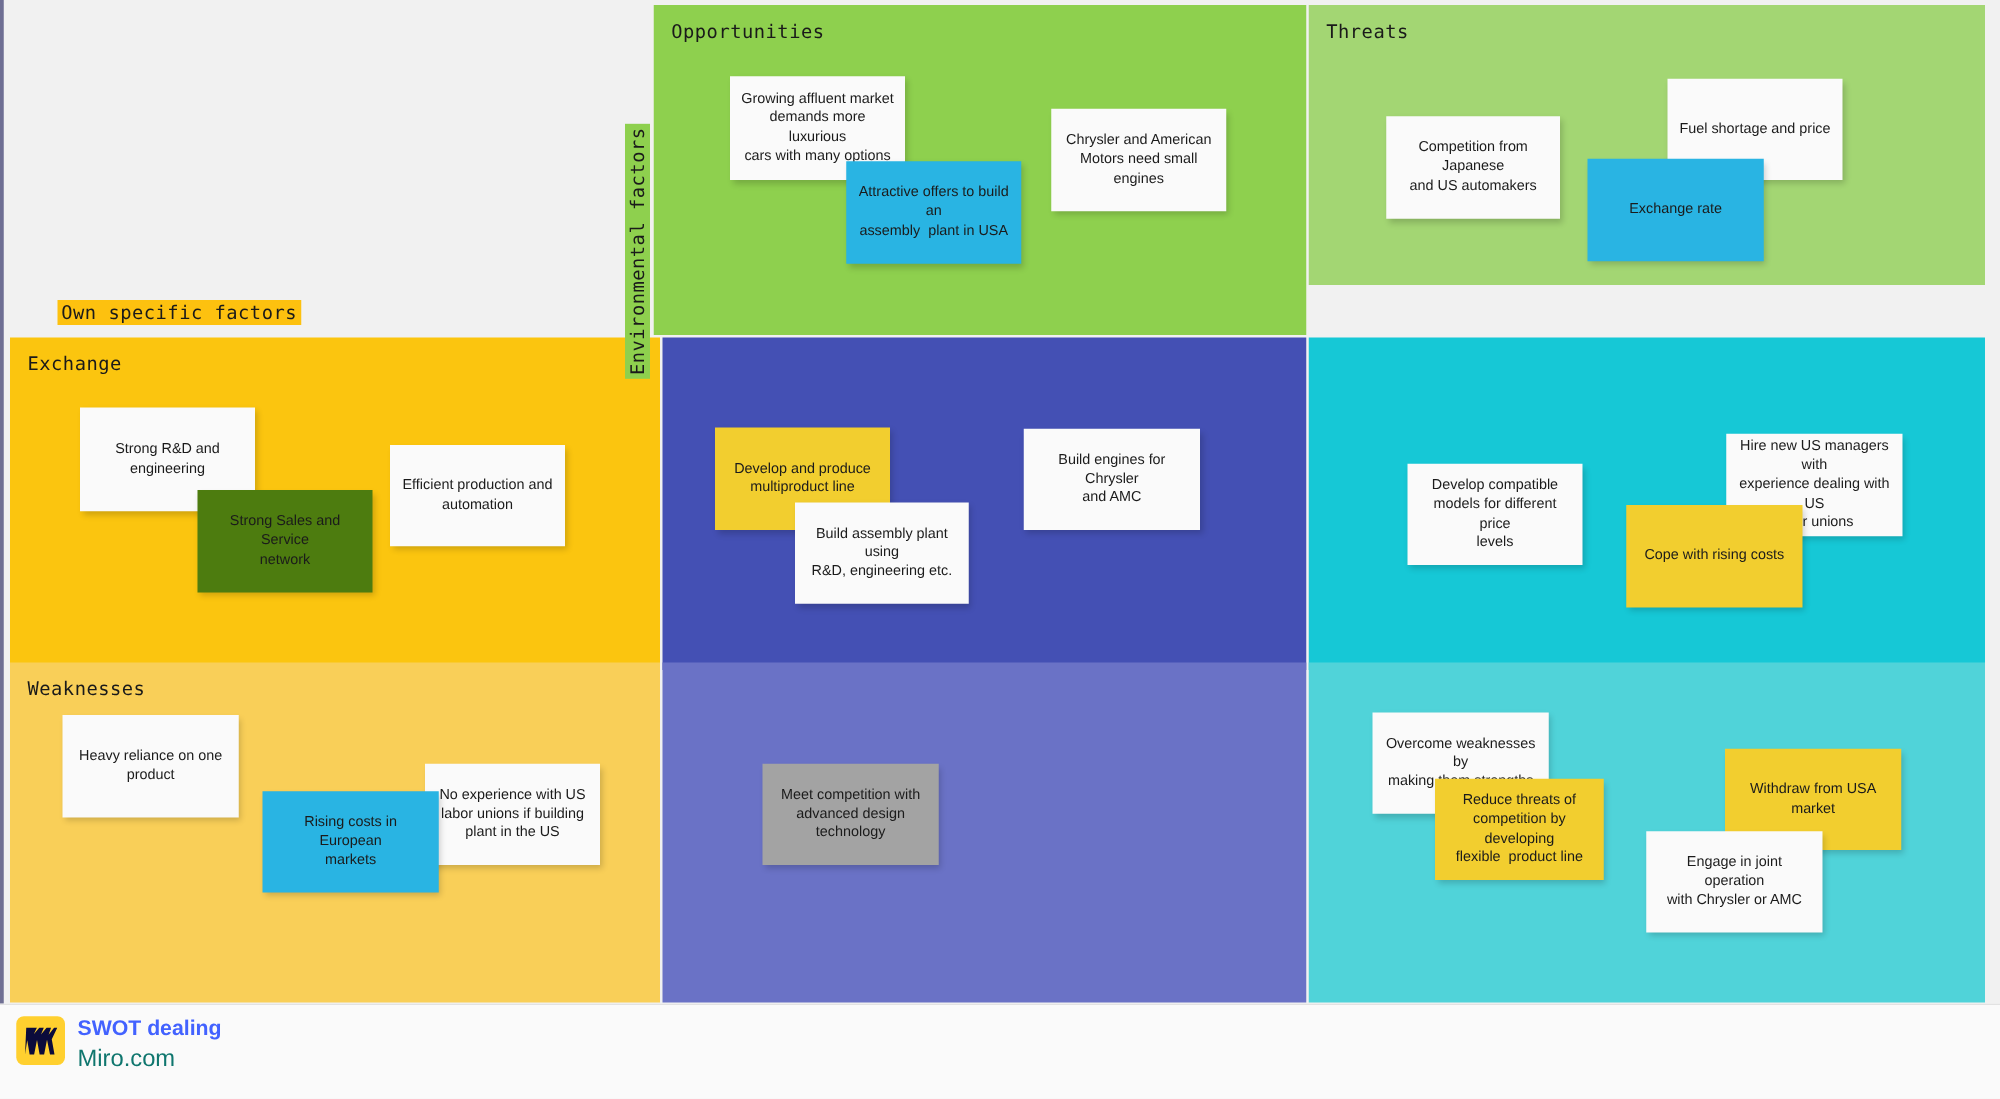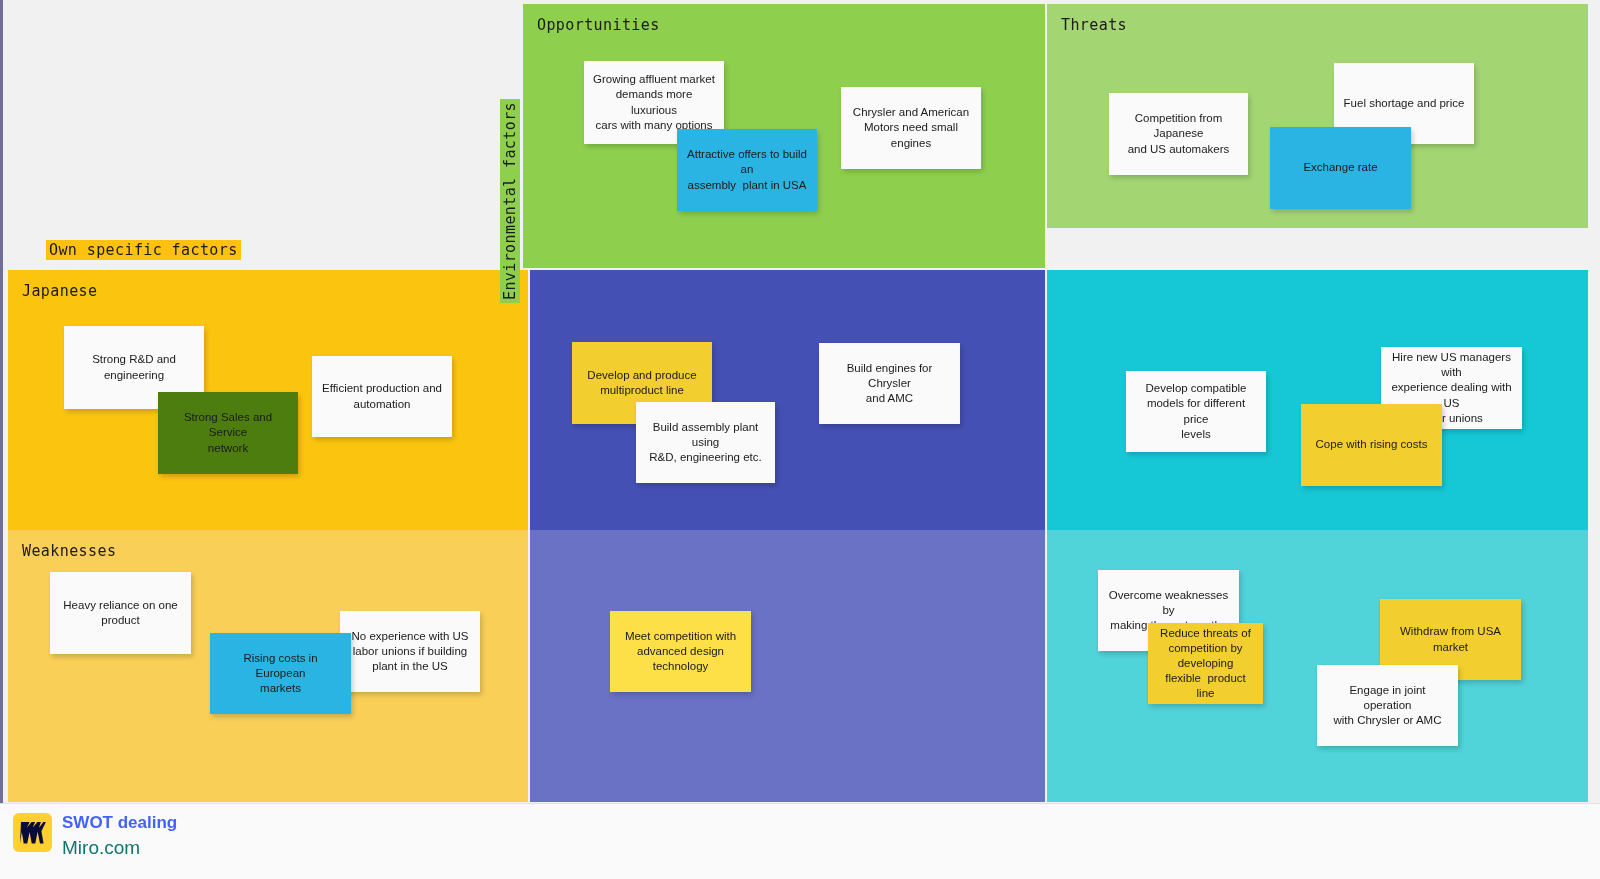--- a/index.html
+++ b/index.html
@@ -131,21 +131,21 @@
 <div id="board">
 
 <div class="quad" style="left: 5px; top: 0px; width: 520px; height: 268px; background: rgb(241, 241, 241);"></div>
     <div class="quad" style="left: 520px; top: 4px; width: 522px; height: 264px; background: rgb(142, 208, 78);">
       <div class="quad-title">Opportunities</div>
     </div>
     <div class="quad" style="left: 1044px; top: 4px; width: 541px; height: 224px; background: rgb(163, 214, 115);">
       <div class="quad-title">Threats</div>
     </div>
     <div class="quad" style="left: 5px; top: 270px; width: 520px; height: 266px; background: rgb(251, 197, 15);">
-      <div class="quad-title">Japanese</div>
+      <div class="quad-title">Exchange</div>
     </div>
     <div class="quad" style="left: 527px; top: 270px; width: 515px; height: 266px; background: rgb(68, 80, 180);"></div>
     <div class="quad" style="left: 1044px; top: 270px; width: 541px; height: 266px; background: rgb(22, 200, 214);"></div>
     <div class="quad" style="left: 5px; top: 530px; width: 520px; height: 272px; background: rgb(249, 207, 88);">
       <div class="quad-title">Weaknesses</div>
     </div>
     <div class="quad" style="left: 527px; top: 530px; width: 515px; height: 272px; background: rgb(106, 114, 198);"></div>
     <div class="quad" style="left: 1044px; top: 530px; width: 541px; height: 272px; background: rgb(80, 211, 217);"></div>
     <div class="note" style="left: 581px; top: 61px; width: 140px; height: 83px; background: rgb(250, 250, 250);">Growing affluent market
 demands more luxurious
@@ -177,26 +177,26 @@
 experience dealing with US
 labor unions</div>
     <div class="note" style="left: 1298px; top: 404px; width: 141px; height: 82px; background: rgb(242, 206, 47);">Cope with rising costs</div>
     <div class="note" style="left: 47px; top: 572px; width: 141px; height: 82px; background: rgb(250, 250, 250);">Heavy reliance on one
 product</div>
     <div class="note" style="left: 337px; top: 611px; width: 140px; height: 81px; background: rgb(250, 250, 250);">No experience with US
 labor unions if building
 plant in the US</div>
     <div class="note" style="left: 207px; top: 633px; width: 141px; height: 81px; background: rgb(41, 180, 227);">Rising costs in European
 markets</div>
-    <div class="note" style="left: 607px; top: 611px; width: 141px; height: 81px; background: #fde047;">Meet competition with
+    <div class="note" style="left: 607px; top: 611px; width: 141px; height: 81px; background: #a3a3a3;">Meet competition with
 advanced design
 technology</div>
     <div class="note" style="left: 1095px; top: 570px; width: 141px; height: 81px; background: rgb(250, 250, 250);">Overcome weaknesses by
 making them strengths</div>
-    <div class="note" style="left: 1145px; top: 623px; width: 115px; height: 81px; background: rgb(242, 206, 47);">Reduce threats of
+    <div class="note" style="left: 1145px; top: 623px; width: 135px; height: 81px; background: rgb(242, 206, 47);">Reduce threats of
 competition by developing
 flexible  product line</div>
     <div class="note" style="left: 1377px; top: 599px; width: 141px; height: 81px; background: rgb(242, 206, 47);">Withdraw from USA market</div>
     <div class="note" style="left: 1314px; top: 665px; width: 141px; height: 81px; background: rgb(250, 250, 250);">Engage in joint operation
 with Chrysler or AMC</div>
   </div>
 
 <div class="axis-label" id="own-factors-label" style="background: rgb(253, 193, 15);">Own specific factors</div>
 
 <div class="axis-label" id="env-factors-label" style="background: rgb(142, 208, 78);">Environmental factors</div>

